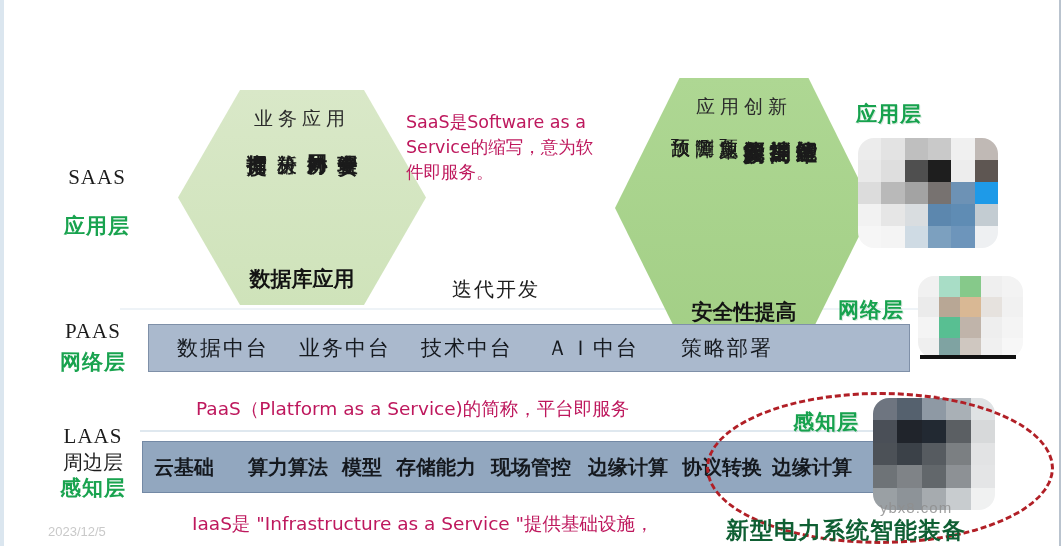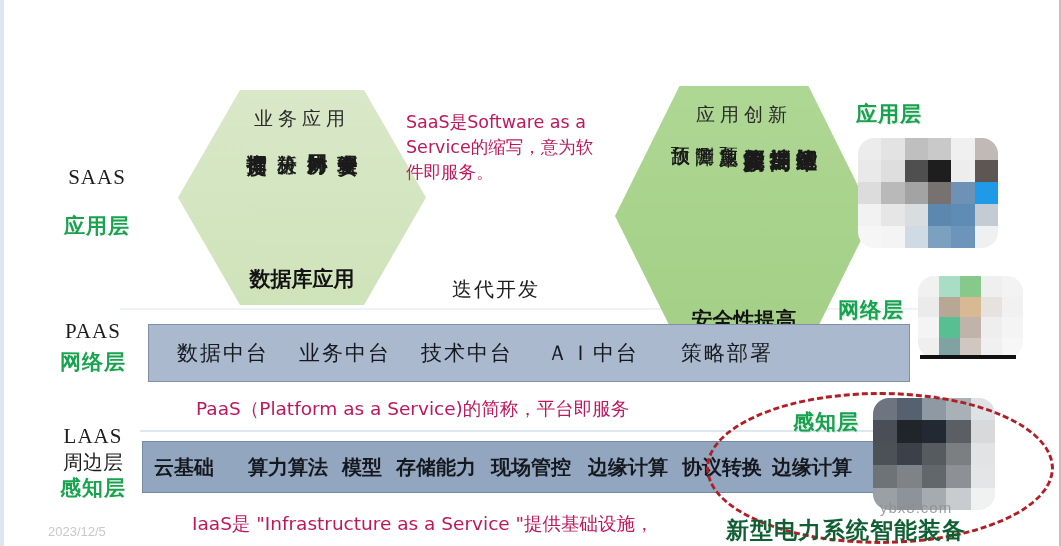--- a/index.html
+++ b/index.html
@@ -74,21 +74,21 @@
     clip-path: polygon(25% 0%, 75% 0%, 100% 50%, 75% 100%, 25% 100%, 0% 50%);
     box-sizing: border-box;
     color: #1b1b1b;
   }
   #hex-left {
     left: 178px; top: 90px;
     width: 248px; height: 215px;
     background: linear-gradient(180deg,#d9e8c8 0%, #cfe3ba 100%);
   }
   #hex-right {
-    left: 615px; top: 86px;
+    left: 615px; top: 78px;
     width: 258px; height: 260px;
     background: linear-gradient(180deg,#aed793 0%, #a3cf86 100%);
   }
   .hex-inner {
     position: absolute;
     inset: 0;
     display: flex;
     flex-direction: column;
     align-items: center;
   }
@@ -166,21 +166,21 @@
   
   .bar {
     position: absolute;
     box-sizing: border-box;
     display: flex;
     align-items: center;
     color: #15191f;
   }
   #bar-paas {
     left: 148px; top: 324px;
-    width: 762px; height: 58px;
+    width: 762px; height: 48px;
     background: #aab9cd;
     border: 1px solid #7f90a8;
   }
   #bar-paas .cell {
     font-family: "Liberation Serif", "DejaVu Serif", serif;
     font-size: 21px;
     letter-spacing: 2px;
   }
   #bar-iaas {
     left: 142px; top: 441px;

